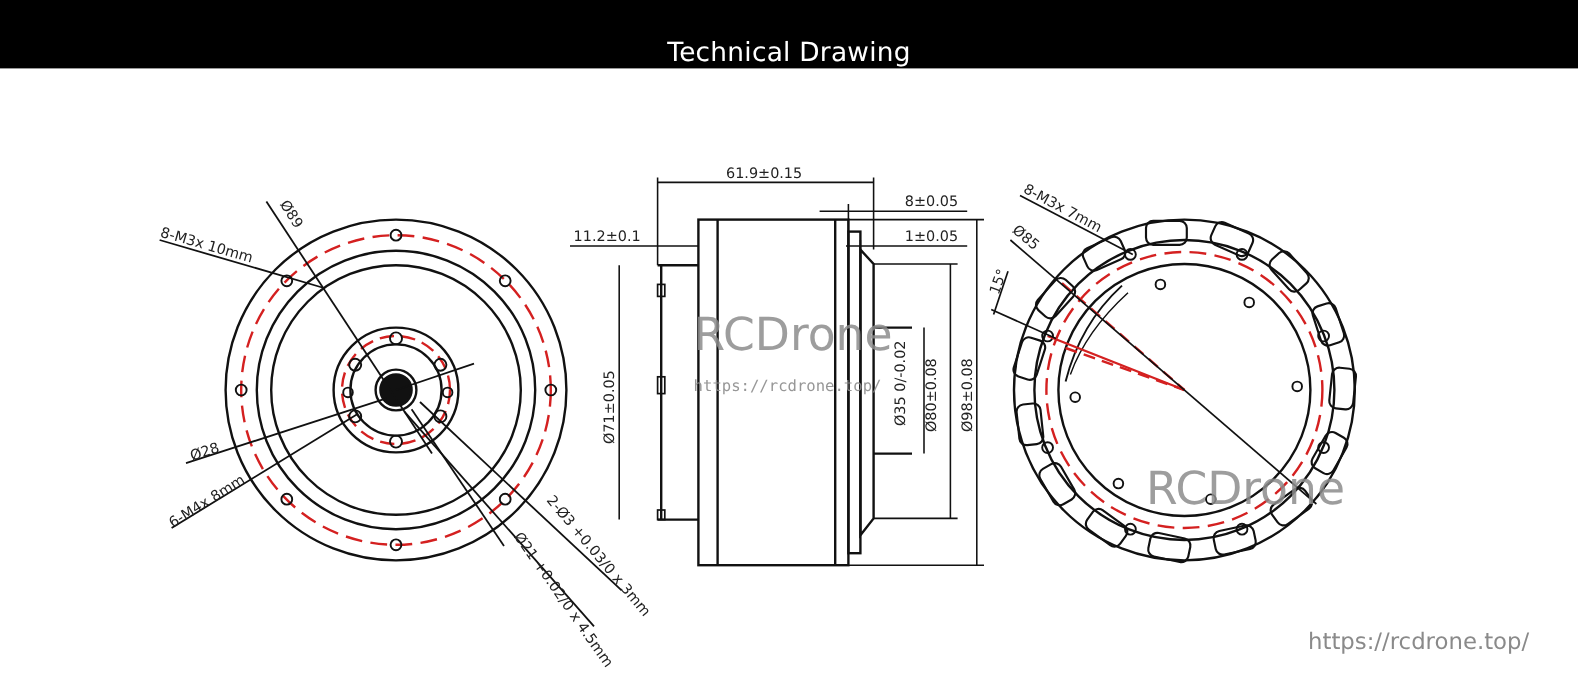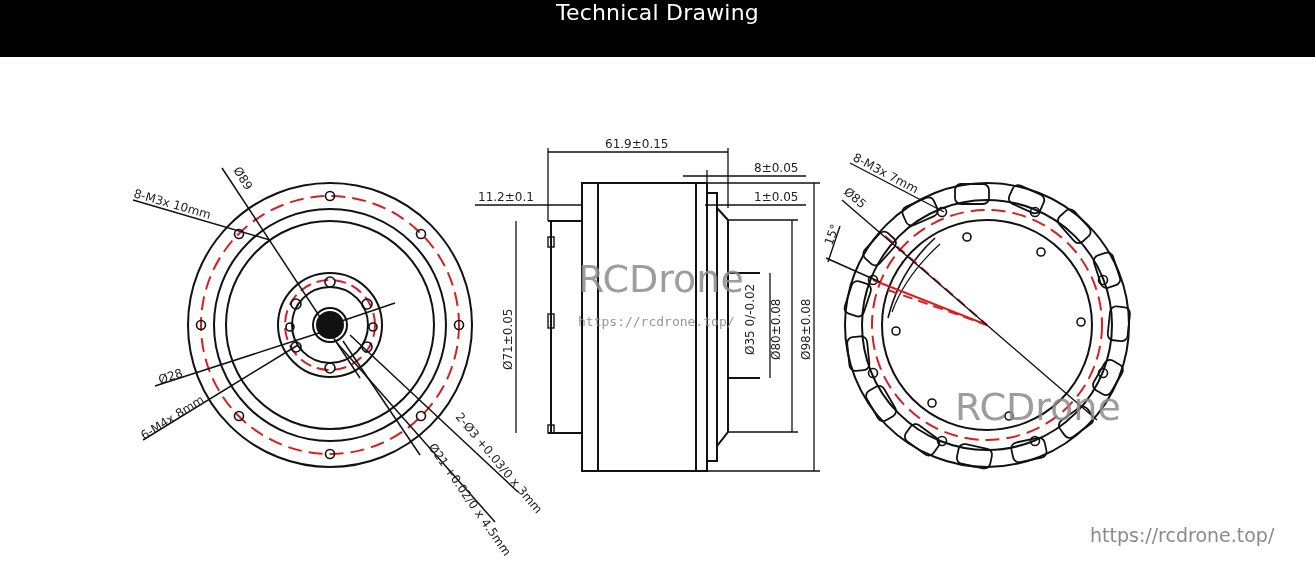--- a/index.html
+++ b/index.html
@@ -1,17 +1,17 @@
 <!DOCTYPE html>
 <html><head>
   <meta charset="utf-8">
   <style>
     html, body { margin: 0; padding: 0; background: #ffffff; }
     body { width: 1315px; height: 582px; position: relative; overflow: hidden; font-family: "DejaVu Sans", sans-serif; }
-    .header { position: absolute; left: 0; top: 0; width: 1315px; height: 57px; background: #000000; display: flex; align-items: flex-start; justify-content: center; }
+    .header { position: absolute; left: 0; top: 0; width: 1315px; height: 57px; background: #000000; display: flex; align-items: flex-end; justify-content: center; }
     .header-title { color: #ffffff; font-size: 22px; font-family: "DejaVu Sans", sans-serif; letter-spacing: 0.2px; }
     .drawing { position: absolute; left: 0; top: 57px; width: 1315px; height: 525px; }
     .drawing svg { width: 1315px; height: 525px; display: block; }
     .dim-text { font-family: "DejaVu Sans", sans-serif; font-size: 12px; fill: #222222; }
     .wm-big { font-family: "DejaVu Sans", sans-serif; font-size: 38px; fill: #8c8c8c; opacity: 0.85; }
     .wm-small { font-family: "DejaVu Sans Mono", monospace; font-size: 13px; fill: #8c8c8c; opacity: 0.9; }
     .footer-wm { position: absolute; left: 1090px; top: 524px; color: #8a8a8a; font-size: 19px; font-family: "DejaVu Sans", sans-serif; }
   </style>
 </head>
 <body>

